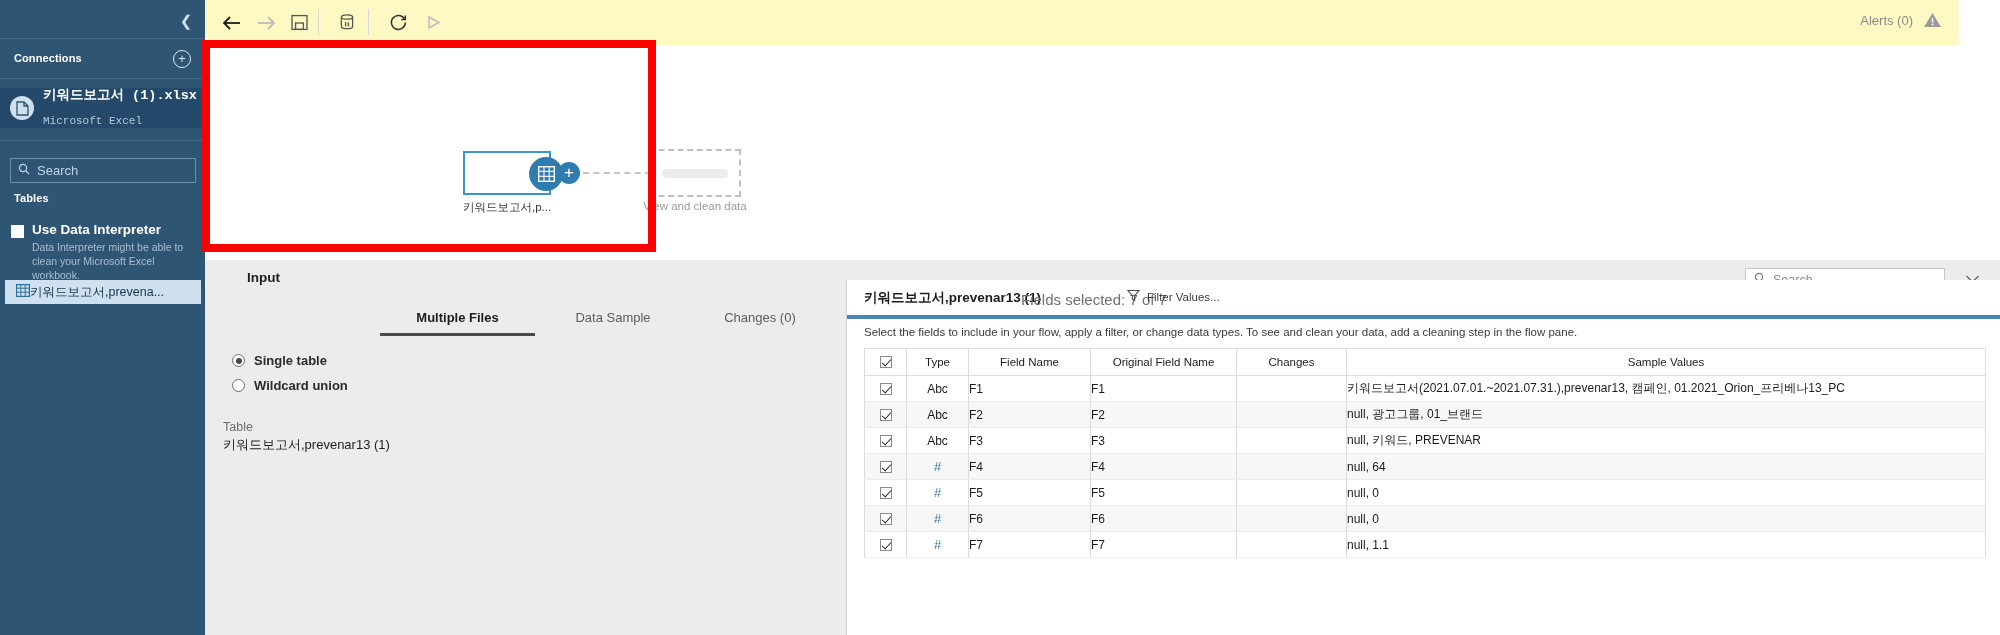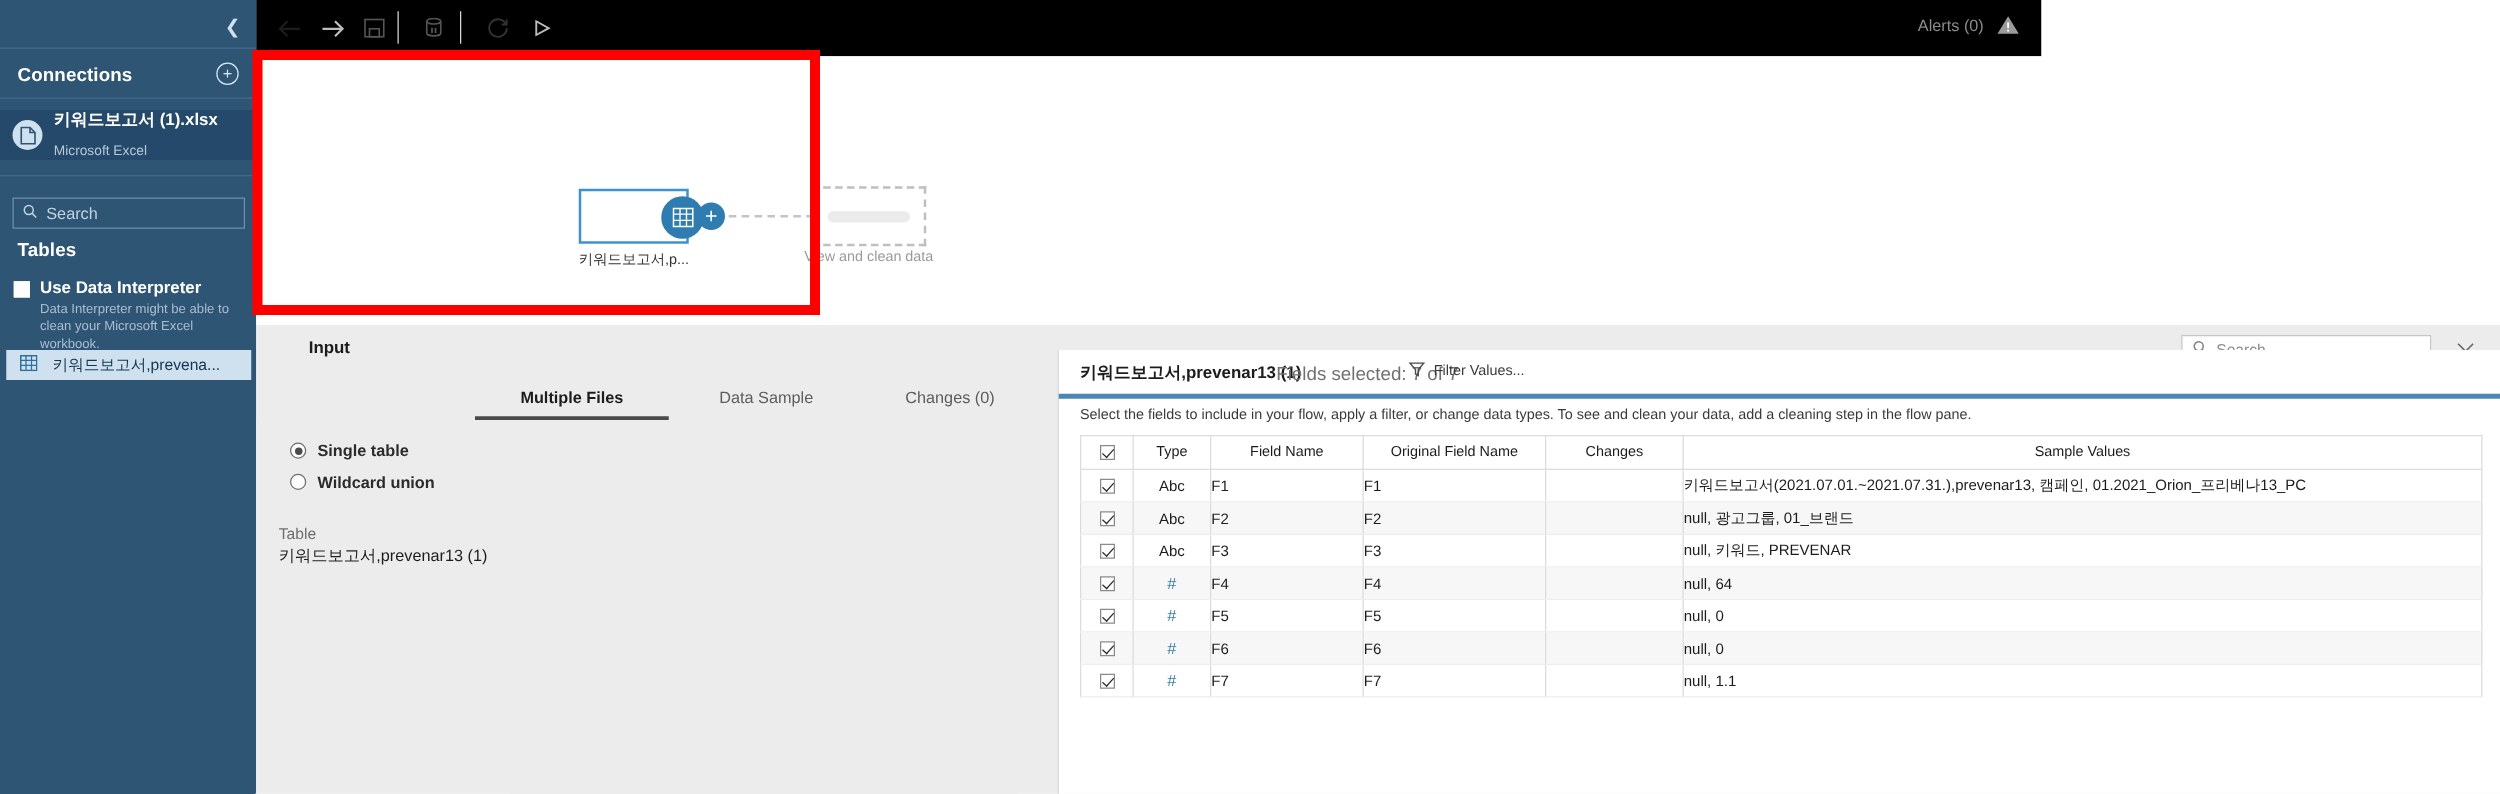--- a/index.html
+++ b/index.html
@@ -16,30 +16,30 @@
     position:absolute;left:0;top:0;width:205px;height:635px;
     background:#2e5574;color:#ffffff;
   }
   .sb-collapse{
     position:absolute;right:8px;top:10px;width:22px;height:22px;
     display:flex;align-items:center;justify-content:center;
     color:#cfe0ee;font-size:15px;cursor:pointer;
   }
   .sb-sep{position:absolute;left:0;width:205px;height:1px;background:#44688a;}
   .sb-section{
-    position:absolute;left:14px;font-size:15px;font-weight:bold;color:#ffffff;letter-spacing:.1px;
+    position:absolute;left:14px;font-size:11px;font-weight:bold;color:#ffffff;letter-spacing:.1px;
   }
   .sb-plus{
     position:absolute;right:14px;width:18px;height:18px;border-radius:50%;
     border:1.5px solid #dbe7f1;color:#dbe7f1;font-size:13px;line-height:15px;
     text-align:center;cursor:pointer;box-sizing:border-box;
   }
   .conn-item{
     position:absolute;left:0;top:88px;width:205px;height:40px;
-    background:#24496a;display:flex;align-items:center;cursor:pointer;
+    background:#24496a;display:flex;align-items:center;cursor:pointer;font-family:Liberation Mono, monospace;
   }
   .conn-icon{
     margin-left:10px;width:24px;height:24px;border-radius:50%;
     background:#cfe0ee;display:flex;align-items:center;justify-content:center;flex:0 0 auto;
   }
   .conn-txt{margin-left:9px;line-height:1.15;overflow:hidden;}
   .conn-name{font-size:13.5px;font-weight:bold;color:#ffffff;white-space:nowrap;}
   .conn-sub{font-size:11px;color:#b7c8d8;white-space:nowrap;margin-top:12px;}
 
   .sb-search{
@@ -56,26 +56,26 @@
   .di-label{position:absolute;left:32px;top:222px;font-size:13.5px;font-weight:bold;color:#ffffff;}
   .di-desc{
     position:absolute;left:32px;top:241px;width:166px;
     font-size:10.5px;color:#a9bed1;line-height:1.32;
   }
   .tbl-item{
     position:absolute;left:5px;top:280px;width:196px;height:24px;
     background:#cfe0ee;display:flex;align-items:center;cursor:pointer;
   }
   .tbl-item .gi{margin-left:11px;flex:0 0 auto;}
-  .tbl-item span{margin-left:12px;font-size:12.5px;color:#14354f;white-space:nowrap;}
+  .tbl-item span{margin-left:0;font-size:12.5px;color:#14354f;white-space:nowrap;}
 
   
   .toolbar{
-    position:absolute;left:205px;top:0;width:1428px;height:45px;
-    background:#000000;border-bottom:1px solid #e0e0e0;
+    position:absolute;left:205px;top:0;width:1754px;height:45px;
+    background:#fef9c3;border-bottom:1px solid #e0e0e0;
   }
   .tb-btn{
     position:absolute;top:9px;width:27px;height:27px;
     display:flex;align-items:center;justify-content:center;cursor:pointer;
   }
   .tb-div{position:absolute;top:9px;width:1px;height:26px;background:#d8d8d8;}
   .alerts{
     position:absolute;right:46px;top:13px;font-size:13px;color:#8b8b8b;cursor:pointer;
   }
   .alerts-icon{position:absolute;right:17px;top:11px;cursor:pointer;}

